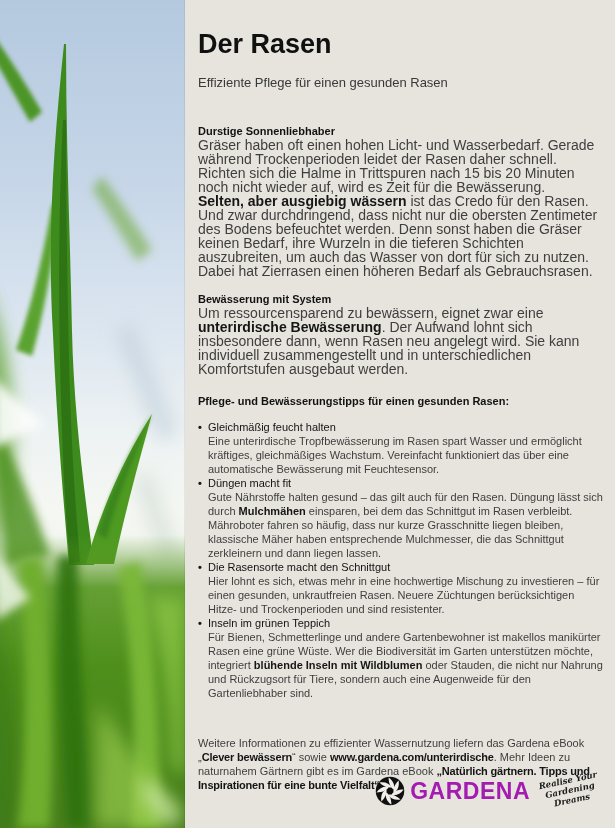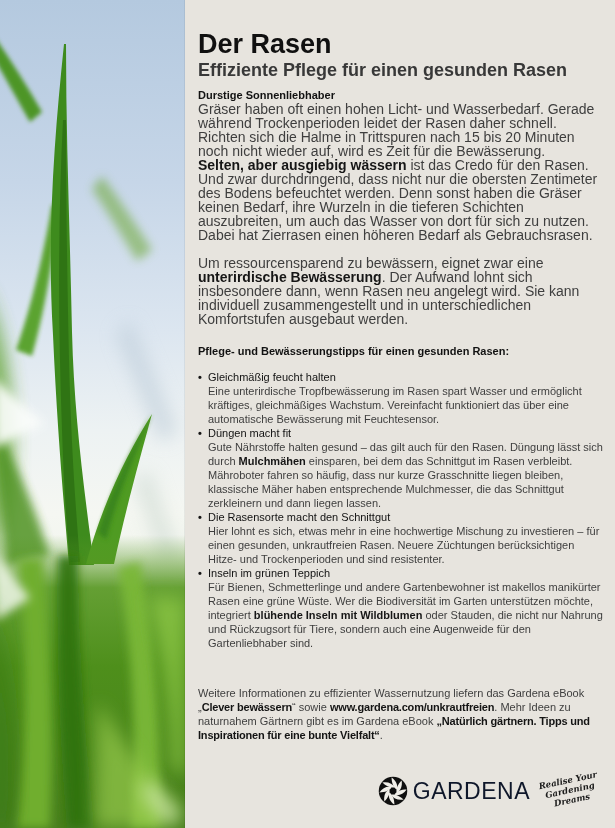--- a/index.html
+++ b/index.html
@@ -15,23 +15,23 @@
   .photo::after{content:"";position:absolute;right:0;top:0;bottom:0;width:1px;background:rgba(0,0,0,0.06);}
   .content{
     position:absolute;left:185px;top:0;right:0;bottom:0;
     padding:30px 10px 0 13px;box-sizing:border-box;
     color:#3e3e3e;
   }
   .title{
     margin:0;font-size:27px;line-height:1.1;font-weight:bold;color:#101010;letter-spacing:0;
   }
   .subtitle{
-    margin:0 0 0 0;font-size:18px;line-height:1.15;font-weight:bold;color:#383838;
+    margin:16px 0 0 0;font-size:13px;line-height:1.15;font-weight:normal;color:#383838;
   }
-  .section{margin-top:8px;}
+  .section{margin-top:33px;}
   .section.s2{margin-top:14px;}
   .sec-heading{
     margin:0;font-size:11px;line-height:14px;font-weight:bold;color:#121212;
   }
   .para{margin:0;font-size:14px;line-height:14px;color:#3e3e3e;}
   .para b, .tip b{color:#161616;}
   .tips-heading{
     margin:18px 0 0 0;font-size:11px;line-height:14px;font-weight:bold;color:#121212;
   }
   .tips{list-style:none;margin:12px 0 0 0;padding:0;}
@@ -44,21 +44,21 @@
   .footer-note{
     margin:36px 0 0 0;font-size:11px;line-height:14px;color:#3e3e3e;
   }
   .footer-note b{letter-spacing:-0.2px;color:#141414;}
   .logo-row{
     position:absolute;right:13px;bottom:22px;
     display:flex;align-items:center;gap:5px;
   }
   .flower{display:block;}
   .brand{
-    font-size:23px;font-weight:normal;letter-spacing:0.5px;color:#0f172a;line-height:1;
+    font-size:23px;font-weight:bold;letter-spacing:0.5px;color:#a21caf;line-height:1;
   }
   .tagline{
     display:inline-block;width:64px;margin-left:3px;
     font-family:"DejaVu Serif",serif;font-style:italic;font-weight:bold;
     font-size:8.5px;line-height:1.15;color:#1b1b1b;text-align:center;
     transform:rotate(-12deg);
   }
 </style>
 </head>
 <body>
@@ -133,20 +133,21 @@
     <h1 class="title">Der Rasen</h1>
     <h2 class="subtitle">Effiziente Pflege für einen gesunden Rasen</h2>
 
     <div class="section s1">
       <h3 class="sec-heading">Durstige Sonnenliebhaber</h3>
       <p class="para"><span>Gräser haben oft einen hohen Licht- und Wasserbedarf. Gerade während Trockenperioden leidet der Rasen daher schnell. Richten sich die Halme in Trittspuren nach 15 bis 20 Minuten noch nicht wieder auf, wird es Zeit für die Bewässerung.</span></p>
       <p class="para"><b>Selten, aber ausgiebig wässern</b><span> ist das Credo für den Rasen. Und zwar durchdringend, dass nicht nur die obersten Zentimeter des Bodens befeuchtet werden. Denn sonst haben die Gräser keinen Bedarf, ihre Wurzeln in die tieferen Schichten auszubreiten, um auch das Wasser von dort für sich zu nutzen. Dabei hat Zierrasen einen höheren Bedarf als Gebrauchsrasen.</span></p>
     </div>
 
     <div class="section s2">
+      <h3 class="sec-heading">Bewässerung mit System</h3>
       <p class="para"><span>Um ressourcensparend zu bewässern, eignet zwar eine </span><b>unterirdische Bewässerung</b><span>. Der Aufwand lohnt sich insbesondere dann, wenn Rasen neu angelegt wird. Sie kann individuell zusammengestellt und in unterschiedlichen Komfortstufen ausgebaut werden.</span></p>
     </div>
 
     <h3 class="tips-heading">Pflege- und Bewässerungstipps für einen gesunden Rasen:</h3>
 
     <ul class="tips">
       <li class="tip">
         <span class="bullet">•</span>
         <strong class="tip-title">Gleichmäßig feucht halten</strong><span><span>Eine unterirdische Tropfbewässerung im Rasen spart Wasser und ermöglicht kräftiges, gleichmäßiges Wachstum. Vereinfacht funktioniert das über eine automatische Bewässerung mit Feuchtesensor.</span></span>
       </li>
@@ -157,21 +158,21 @@
       <li class="tip">
         <span class="bullet">•</span>
         <strong class="tip-title">Die Rasensorte macht den Schnittgut</strong><span><span>Hier lohnt es sich, etwas mehr in eine hochwertige Mischung zu investieren – für einen gesunden, unkrautfreien Rasen. Neuere Züchtungen berücksichtigen Hitze- und Trockenperioden und sind resistenter.</span></span>
       </li>
       <li class="tip">
         <span class="bullet">•</span>
         <strong class="tip-title">Inseln im grünen Teppich</strong><span><span>Für Bienen, Schmetterlinge und andere Gartenbewohner ist makellos manikürter Rasen eine grüne Wüste. Wer die Biodiversität im Garten unterstützen möchte, integriert </span><b>blühende Inseln mit Wildblumen</b><span> oder Stauden, die nicht nur Nahrung und Rückzugsort für Tiere, sondern auch eine Augenweide für den Gartenliebhaber sind.</span></span>
       </li>
     </ul>
 
-    <p class="footer-note"><span>Weitere Informationen zu effizienter Wassernutzung liefern das Gardena eBook „</span><b>Clever bewässern</b><span>“ sowie </span><b>www.gardena.com/unkrautfreien</b><span>. Mehr Ideen zu naturnahem Gärtnern gibt es im Gardena eBook </span><b>„Natürlich gärtnern. Tipps und Inspirationen für eine bunte Vielfalt“</b><span>.</span></p>
+    <p class="footer-note"><span>Weitere Informationen zu effizienter Wassernutzung liefern das Gardena eBook „</span><b>Clever bewässern</b><span>“ sowie </span><b>www.gardena.com/unterirdische</b><span>. Mehr Ideen zu naturnahem Gärtnern gibt es im Gardena eBook </span><b>„Natürlich gärtnern. Tipps und Inspirationen für eine bunte Vielfalt“</b><span>.</span></p>
 
     <div class="logo-row">
       <svg class="flower" width="30" height="30" viewBox="-16 -16 32 32">
         <defs>
           <path id="petal" d="M-1.5,-14.5 C3.5,-11 5.5,-6 4,-1.5 C0.5,-3.5 -1.5,-8.5 -1.5,-14.5 Z"></path>
         </defs>
         <circle r="15.2" fill="#101010"></circle>
         <use href="#petal" fill="#f1efe9"></use>
         <use href="#petal" fill="#f1efe9" transform="rotate(45)"></use>
         <use href="#petal" fill="#f1efe9" transform="rotate(90)"></use>

